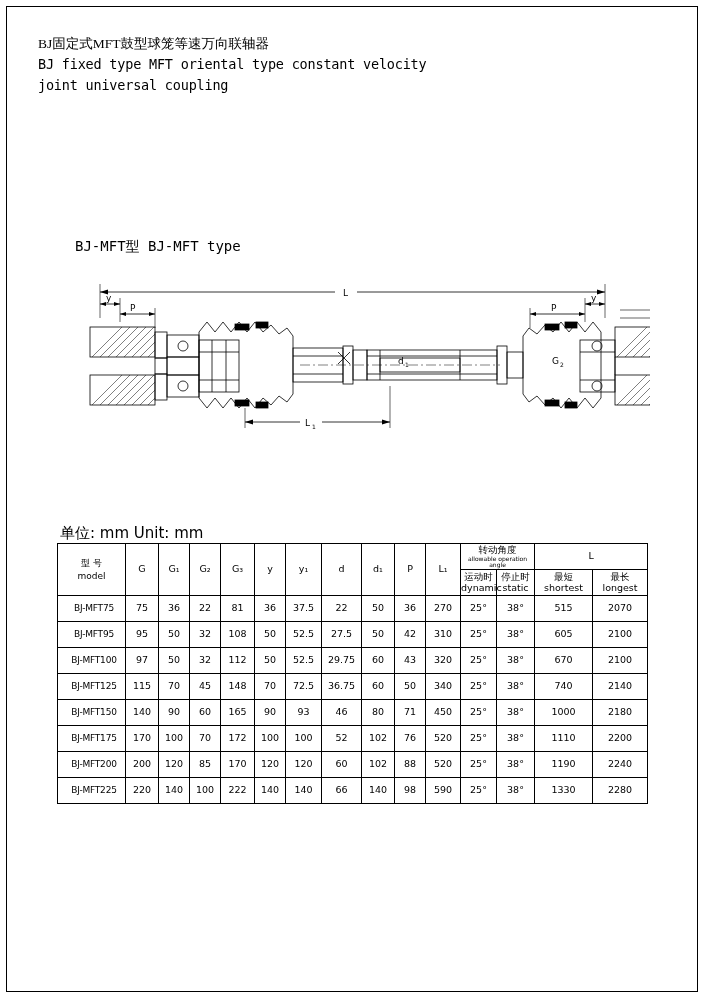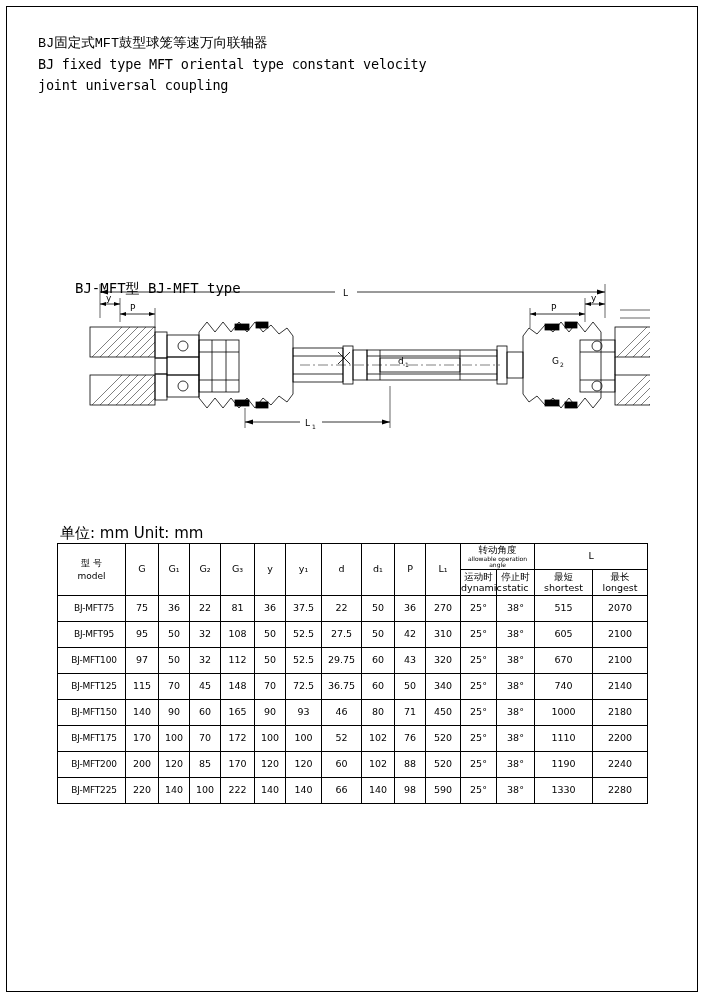--- a/index.html
+++ b/index.html
@@ -26,38 +26,37 @@
   }
   .title-block {
     position: absolute;
     left: 38px;
     top: 34px;
     width: 600px;
     line-height: 1.5;
   }
   .title-cn {
     font-size: 13.5px;
-    font-family: Liberation Mono, monospace;
+    font-family: Liberation Serif, serif;
     letter-spacing: 0px;
     white-space: nowrap;
   }
   .title-en {
     font-size: 13.5px;
     font-family: "DejaVu Sans Mono", monospace;
     letter-spacing: -0.2px;
     white-space: nowrap;
   }
   .subtitle {
     position: absolute;
     left: 75px;
     top: 238px;
     font-size: 14px;
     font-family: "DejaVu Sans Mono", monospace;
     white-space: nowrap;
-    margin-top: 42px;
   }
   .unit-line {
     position: absolute;
     left: 60px;
     top: 524px;
     font-size: 15px;
     font-family: "DejaVu Sans", sans-serif;
     white-space: nowrap;
   }
 

